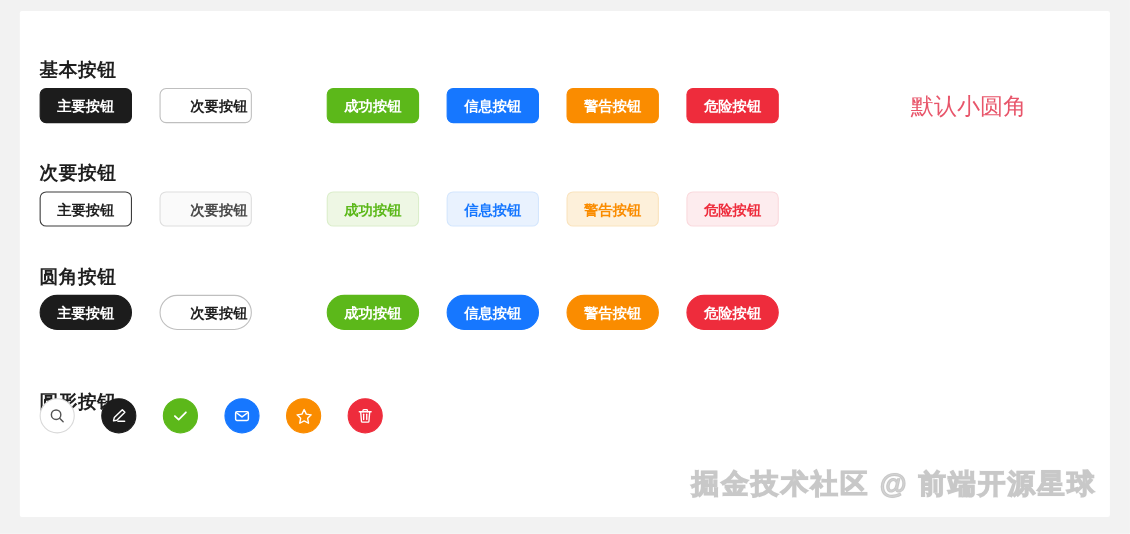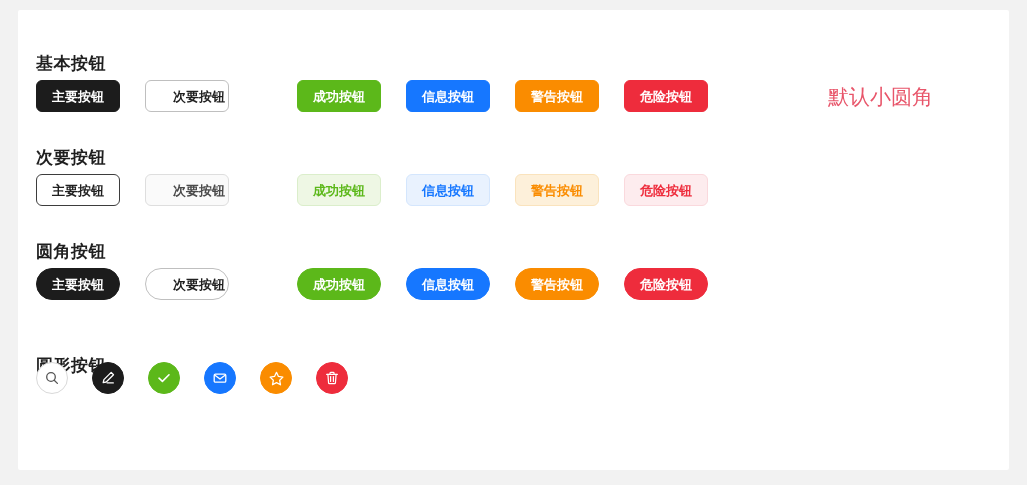--- a/index.html
+++ b/index.html
@@ -202,14 +202,15 @@
             <path d="M6 4.3 V3.1 a.7.7 0 0 1 .7-.7h2.6a.7.7 0 0 1 .7.7 V4.3"></path>
             <path d="M3.9 4.3 L4.6 13 a.8.8 0 0 0 .8.7h5.2a.8.8 0 0 0 .8-.7 L12.1 4.3"></path>
             <line x1="6.6" y1="6.6" x2="6.6" y2="11.4"></line>
             <line x1="9.4" y1="6.6" x2="9.4" y2="11.4"></line>
           </svg>
         </span>
       </button>
 
     </div>
 
+    <div class="watermark">掘金技术社区 @ 前端开源星球</div>
   </div>
 </div>
 
 </body></html>

